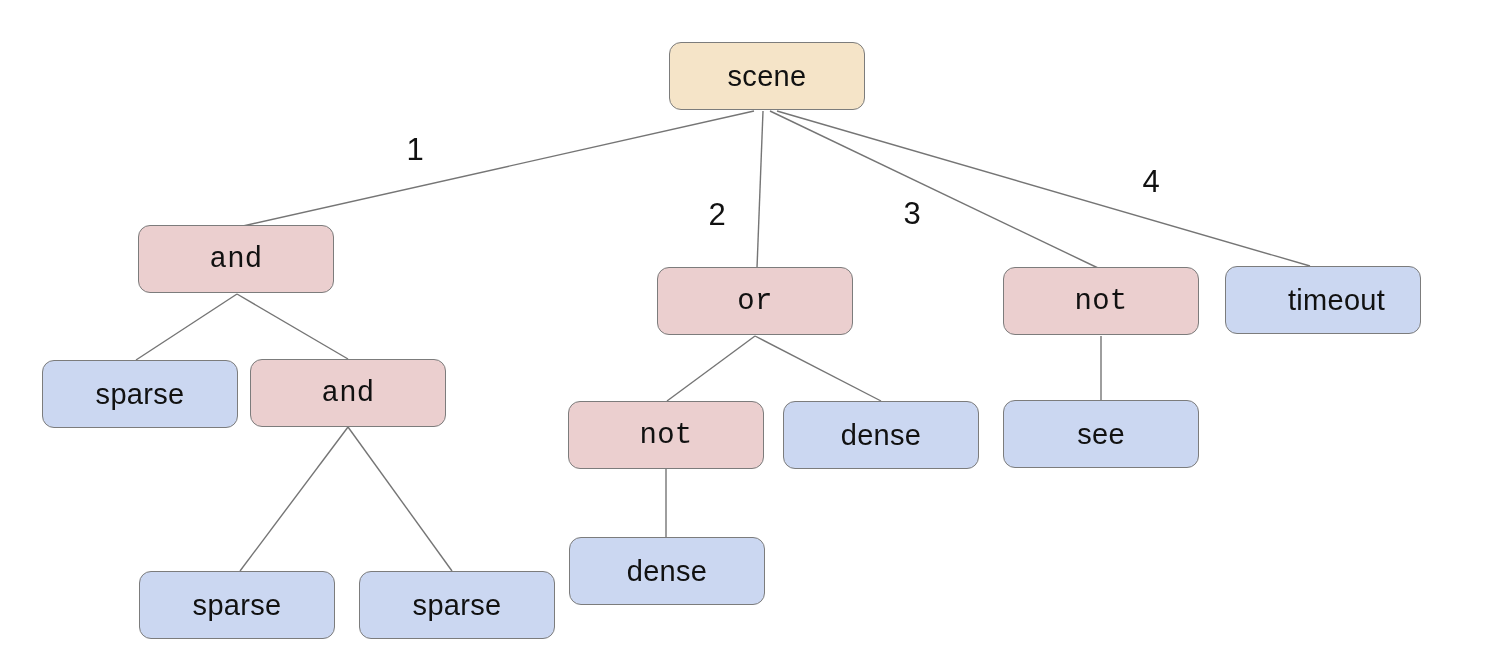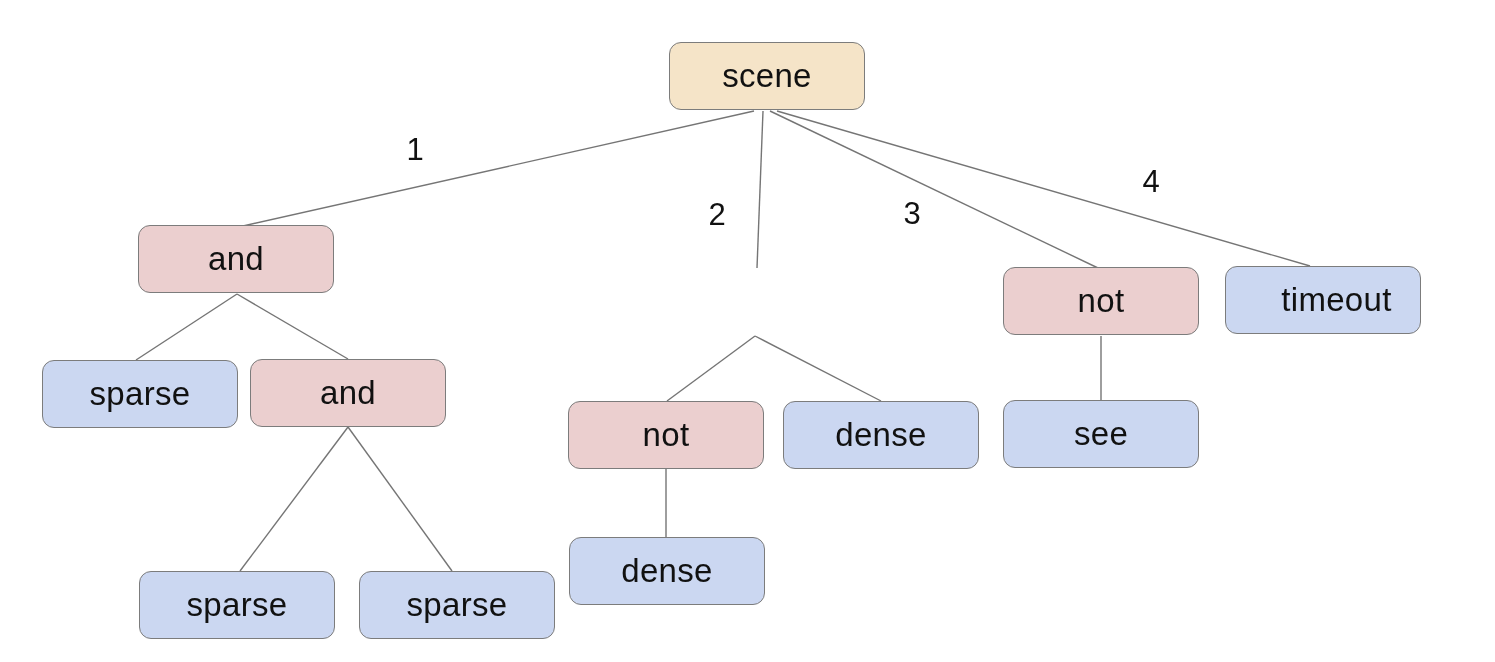--- a/index.html
+++ b/index.html
@@ -29,26 +29,26 @@
   .node {
     position: absolute;
     width: 196px;
     height: 68px;
     box-sizing: border-box;
     border: 1.6px solid var(--node-border, #7c7c7c);
     border-radius: 12px;
     display: flex;
     align-items: center;
     justify-content: center;
-    font-size: 33px;
+    font-size: 29px;
     color: var(--text-color, #111111);
     letter-spacing: 0.3px;
   }
   .node.root     { background: var(--root-fill, #f5e4c8); }
-  .node.operator { background: var(--operator-fill, #ebcfcf); }
+  .node.operator { background: var(--operator-fill, #ebcfcf); font-family: Liberation Mono, monospace; }
   .node.leaf     { background: var(--leaf-fill, #cbd7f1); }
   .edge-label {
     position: absolute;
     transform: translate(-50%, -50%);
     font-size: 31px;
     color: var(--text-color, #111111);
   }
 </style>
 </head>
 <body>
@@ -74,20 +74,23 @@
   <div class="edge-label" style="left:717px; top:215px;">2</div>
   <div class="edge-label" style="left:912px; top:214px;">3</div>
   <div class="edge-label" style="left:1151px; top:182px;">4</div>
 
   <div class="node root" style="left:669px;  top:42px;">
       <span>scene</span>
     </div>
   <div class="node operator" style="left:138px;  top:225px;">
       <span>and</span>
     </div>
+  <div class="node operator" style="left:657px;  top:267px;">
+      <span>or</span>
+    </div>
   <div class="node operator" style="left:1003px; top:267px;">
       <span>not</span>
     </div>
   <div class="node leaf" style="left:1225px; top:266px;padding-left:27px;">
       <span>timeout</span>
     </div>
   <div class="node leaf" style="left:42px;   top:360px;">
       <span>sparse</span>
     </div>
   <div class="node operator" style="left:250px;  top:359px;">

